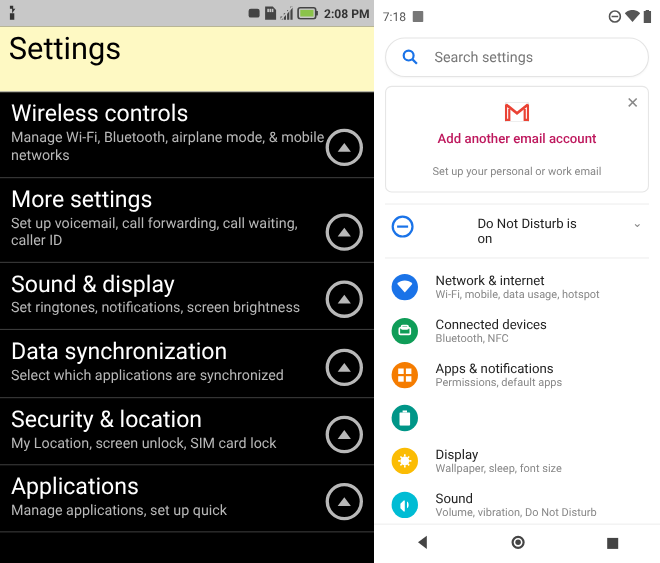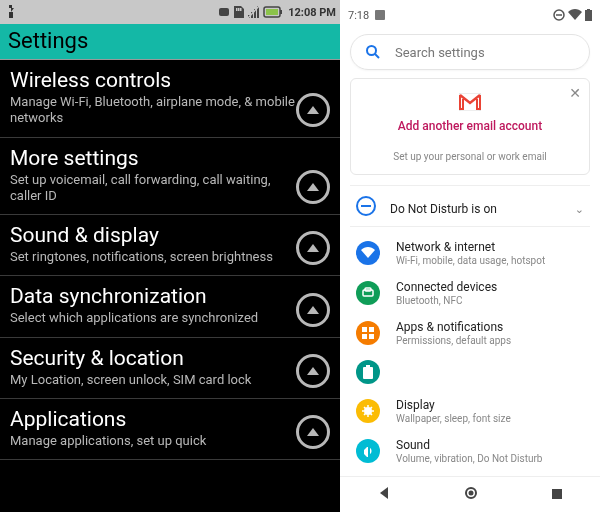--- a/index.html
+++ b/index.html
@@ -2,40 +2,40 @@
 <html><head>
 <meta charset="utf-8">
 <style>
   * { margin:0; padding:0; box-sizing:border-box; font-family:Roboto,Arial,sans-serif; }
   body { width:600px; height:512px; display:flex; background:#fff; overflow:hidden; }
   
   .left { width:340px; height:512px; background:#000; display:flex; flex-direction:column; }
   .l-status { height:24px; background:#c8c8c8; display:flex; align-items:center; color:#333; font-size:11px; padding:0 4px; }
   .l-status .sp { flex:1; }
   .l-status svg, .l-status span.ico { margin:0 1px; }
-  .l-title { background:#14b8a6; color:#000; font-size:22px; padding:4px 8px 6px; border-bottom:1px solid #999; }
+  .l-title { background:#fef9c3; color:#000; font-size:28px; padding:4px 8px 22px; border-bottom:1px solid #999; }
   .l-list { flex:1; background:#000; overflow:hidden; }
   .l-item { display:flex; align-items:flex-end; padding:8px 10px 10px; border-bottom:1px solid #3a3a3a; }
   .l-text { flex:1; color:#fff; }
   .l-text .t { font-size:21px; font-weight:400; margin-bottom:2px; }
   .l-text .s { font-size:13px; color:#b8b8b8; line-height:1.25; }
   .l-arrow { width:34px; height:34px; border:3px solid #b8b8b8; border-radius:50%; display:flex; align-items:center; justify-content:center; flex-shrink:0; }
   .l-arrow svg { display:block; }
   
   .right { width:260px; height:512px; background:#fff; display:flex; flex-direction:column; position:relative; }
   .r-status { height:22px; display:flex; align-items:center; font-size:11px; color:#555; padding:15px 8px; }
   .r-status .sp { flex:1; }
   .r-search { margin:4px 10px 8px; height:36px; border:1px solid #e4e4e4; border-radius:18px; display:flex; align-items:center; padding:0 14px; color:#777; font-size:13px; box-shadow:0 1px 2px rgba(0,0,0,0.04); }
   .r-search svg { margin-right:14px; flex-shrink:0; }
   .r-card { margin:0 10px 10px; border:1px solid #e6e6e6; border-radius:6px; padding:14px 10px 12px; position:relative; text-align:center; }
   .r-card .close { position:absolute; top:6px; right:8px; color:#888; font-size:14px; cursor:pointer; }
   .r-card .ic { margin:0 auto 6px; width:22px; height:20px; }
   .r-card .t { font-size:12px; font-weight:500; color:#be185d; margin-bottom:18px; }
   .r-card .s { font-size:10px; color:#888; }
-  .r-dnd { margin:0 10px 6px; padding:10px 6px; display:flex; align-items:flex-end; border-top:1px solid #eee; border-bottom:1px solid #eee; }
+  .r-dnd { margin:0 10px 6px; padding:10px 6px; display:flex; align-items:flex-start; border-top:1px solid #eee; border-bottom:1px solid #eee;gap:44px; }
   .r-dnd .ic { width:20px; height:20px; border:2px solid #1a73e8; border-radius:50%; position:relative; margin-right:14px; flex-shrink:0; }
   .r-dnd .ic:after { content:""; position:absolute; left:3px; right:3px; top:7px; height:2px; background:#1a73e8; }
   .r-dnd .t { flex:1; font-size:12px; color:#222; }
   .r-dnd .chev { color:#888; font-size:11px; }
   .r-list { flex:1; overflow:hidden; }
   .r-item { display:flex; align-items:center; padding:7px 16px; }
   .r-item .ic { width:24px; height:24px; border-radius:50%; margin-right:16px; flex-shrink:0; display:flex; align-items:center; justify-content:center; }
   .r-item .txt .t { font-size:12px; color:#222; margin-bottom:1px; }
   .r-item .txt .s { font-size:10px; color:#888; }
   .r-nav { height:36px; border-top:1px solid #eee; display:flex; align-items:center; justify-content:space-around; }
@@ -61,21 +61,21 @@
       </svg>
     <svg width="14" height="14" viewBox="0 0 14 14">
         <path fill="#444" d="M1 13h2V10H1zM4 13h2V7H4zM7 13h2V4H7zM10 13h2V1h-2z"></path>
         <line x1="1" y1="13" x2="12" y2="1" stroke="#c8c8c8" stroke-width="1.5"></line>
       </svg>
     <svg width="20" height="12" viewBox="0 0 20 12">
         <rect x="1" y="1" width="16" height="10" rx="2" fill="none" stroke="#444" stroke-width="1.5"></rect>
         <rect x="17" y="4" width="2" height="4" fill="#444"></rect>
         <rect x="3" y="3" width="12" height="6" fill="#8bc34a"></rect>
       </svg>
-    <span style="font-weight:bold; margin-left:4px;">12:08 PM</span>
+    <span style="font-weight:bold; margin-left:4px;">2:08 PM</span>
   </div>
   <div class="l-title">Settings</div>
   <div class="l-list">
 
   <div class="l-item">
         <div class="l-text">
           <div class="t">Wireless controls</div>
           <div class="s">Manage Wi-Fi, Bluetooth, airplane mode, &amp; mobile networks</div>
         </div>
         <div class="l-arrow">

